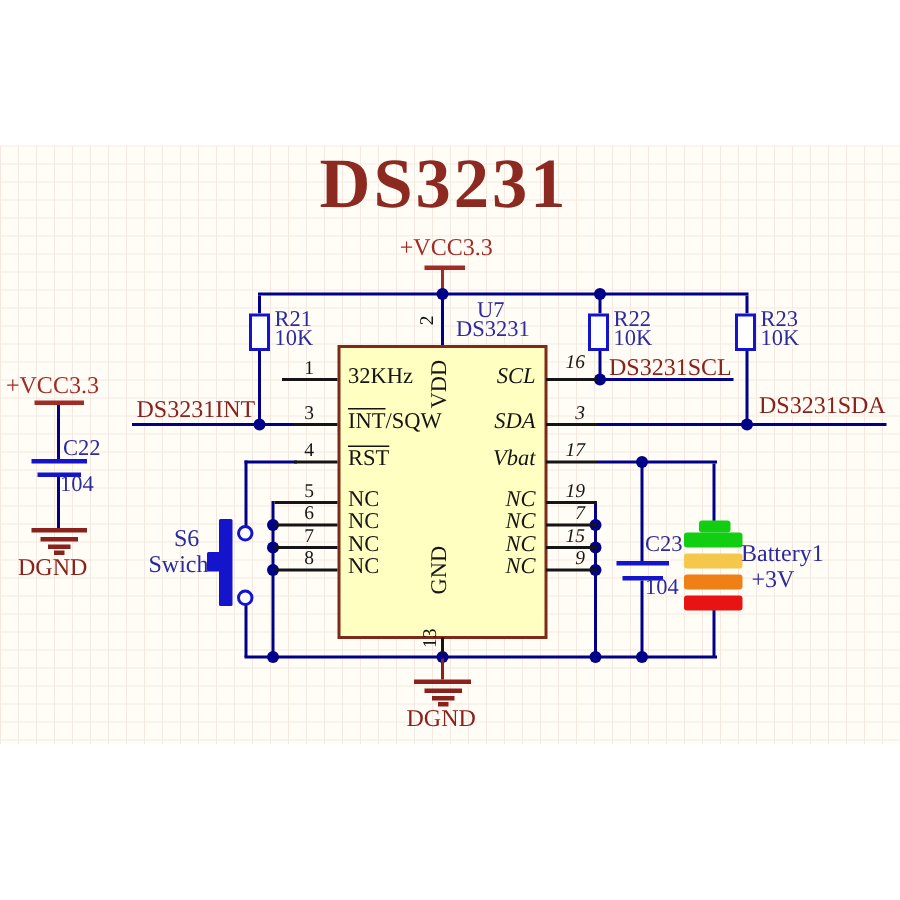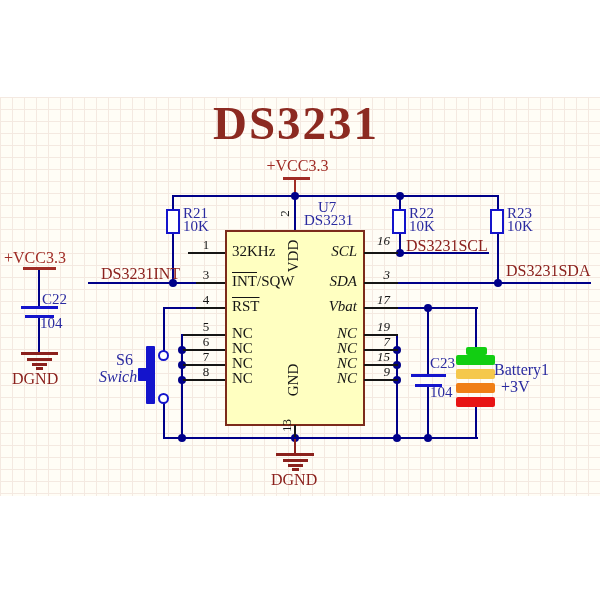--- a/index.html
+++ b/index.html
@@ -145,30 +145,30 @@
   <div class="a pname rgt" style="left:283px;top:274px;width:74px;">SDA</div>
   <div class="a pname rgt" style="left:283px;top:299px;width:74px;">Vbat</div>
   <div class="a pname rgt" style="left:283px;top:326px;width:74px;">NC</div>
   <div class="a pname rgt" style="left:283px;top:341px;width:74px;">NC</div>
   <div class="a pname rgt" style="left:283px;top:356px;width:74px;">NC</div>
   <div class="a pname rgt" style="left:283px;top:371px;width:74px;">NC</div>
 
   <div class="a pname vtext" style="left:264px;top:248px;width:60px;height:16px;">VDD</div>
   <div class="a pname vtext" style="left:264px;top:372px;width:60px;height:16px;">GND</div>
 
-  <div class="a tdr" style="left:101px;top:266px;text-align:center;">DS3231INT</div>
+  <div class="a tdr" style="left:91px;top:266px;text-align:center;">DS3231INT</div>
   <div class="a tdr" style="left:406px;top:238px;">DS3231SCL</div>
   <div class="a tdr" style="left:506px;top:263px;">DS3231SDA</div>
 
   <i class="a sw" style="left:146px;top:346px;width:9px;height:58px;"></i>
   <i class="a sw" style="left:138px;top:368px;width:9px;height:13px;"></i>
   <i class="a circ" style="left:158px;top:350px;"></i>
   <i class="a circ" style="left:158px;top:393px;"></i>
   <div class="a tb16" style="left:116px;top:352px;">S6</div>
-  <div class="a tb16" style="left:99px;top:369px;font-style:italic;">Swich</div>
+  <div class="a tb16" style="left:99px;top:369px;">Swich</div>
 
   <div class="a tred" style="left:4px;top:250px;">+VCC3.3</div>
   <i class="a rd" style="left:23px;top:267px;width:33px;height:3px;"></i>
   <i class="a w" style="left:38px;top:270px;width:2px;height:37px;"></i>
   <div class="a tb" style="left:42px;top:293px;">C22</div>
   <i class="a cap" style="left:21px;top:306px;width:37px;height:3px;"></i>
   <i class="a cap" style="left:25px;top:315px;width:29px;height:3px;"></i>
   <div class="a tb" style="left:40px;top:317px;">104</div>
   <i class="a w" style="left:38px;top:318px;width:2px;height:34px;"></i>
   <i class="a dr" style="left:21px;top:352px;width:37px;height:3px;"></i>

